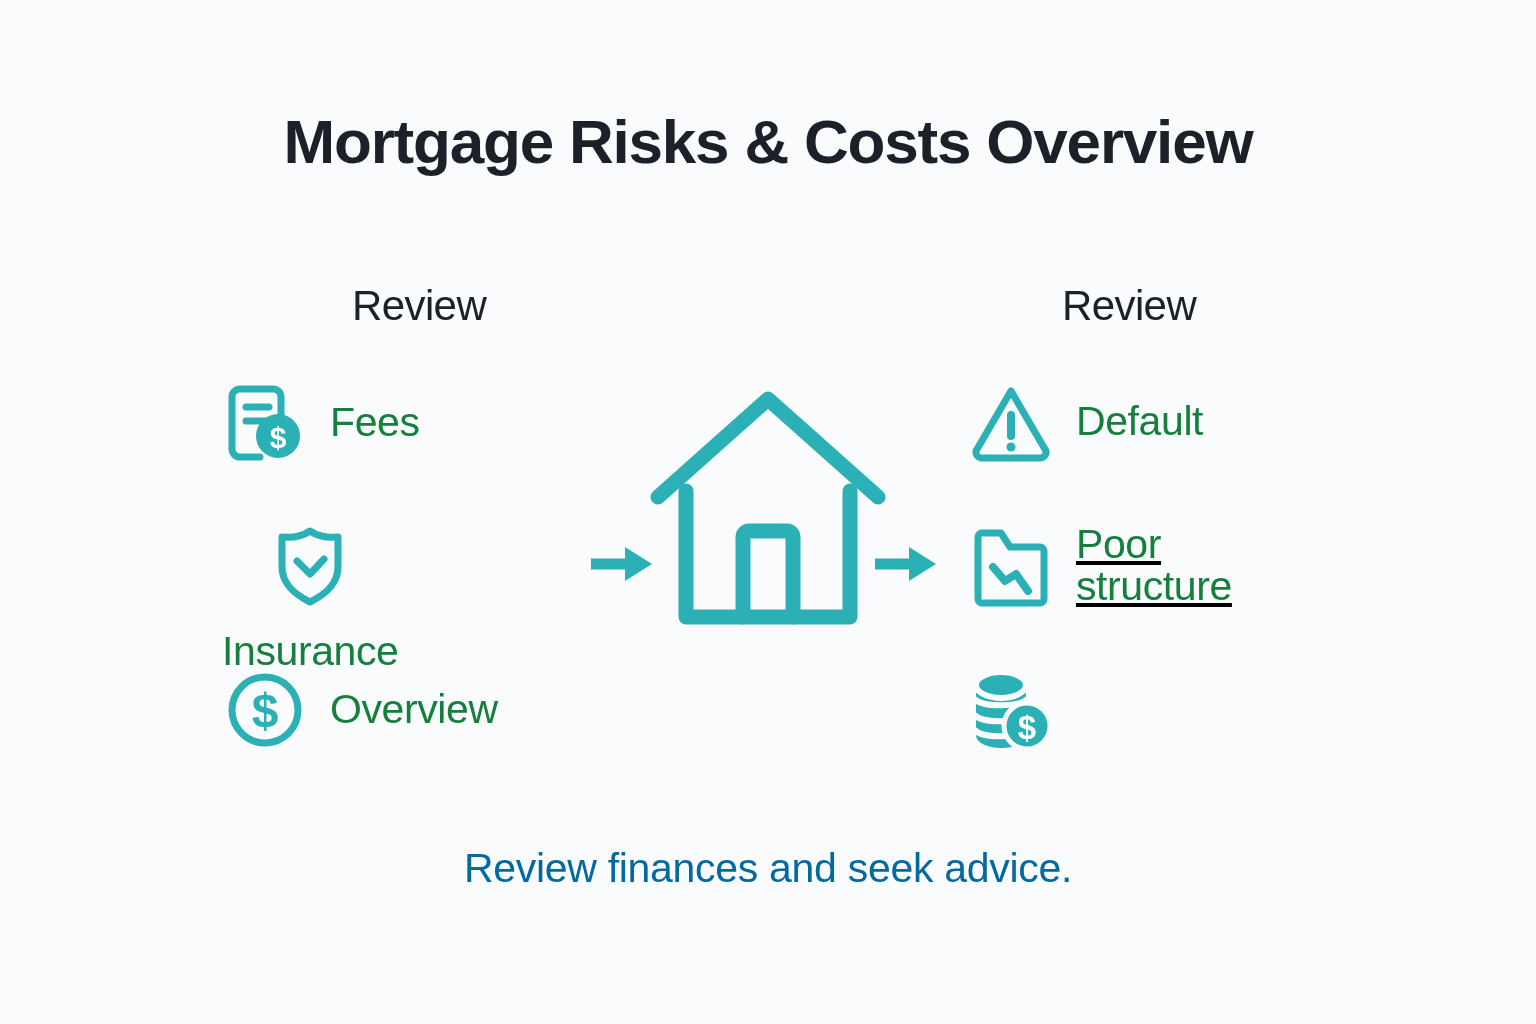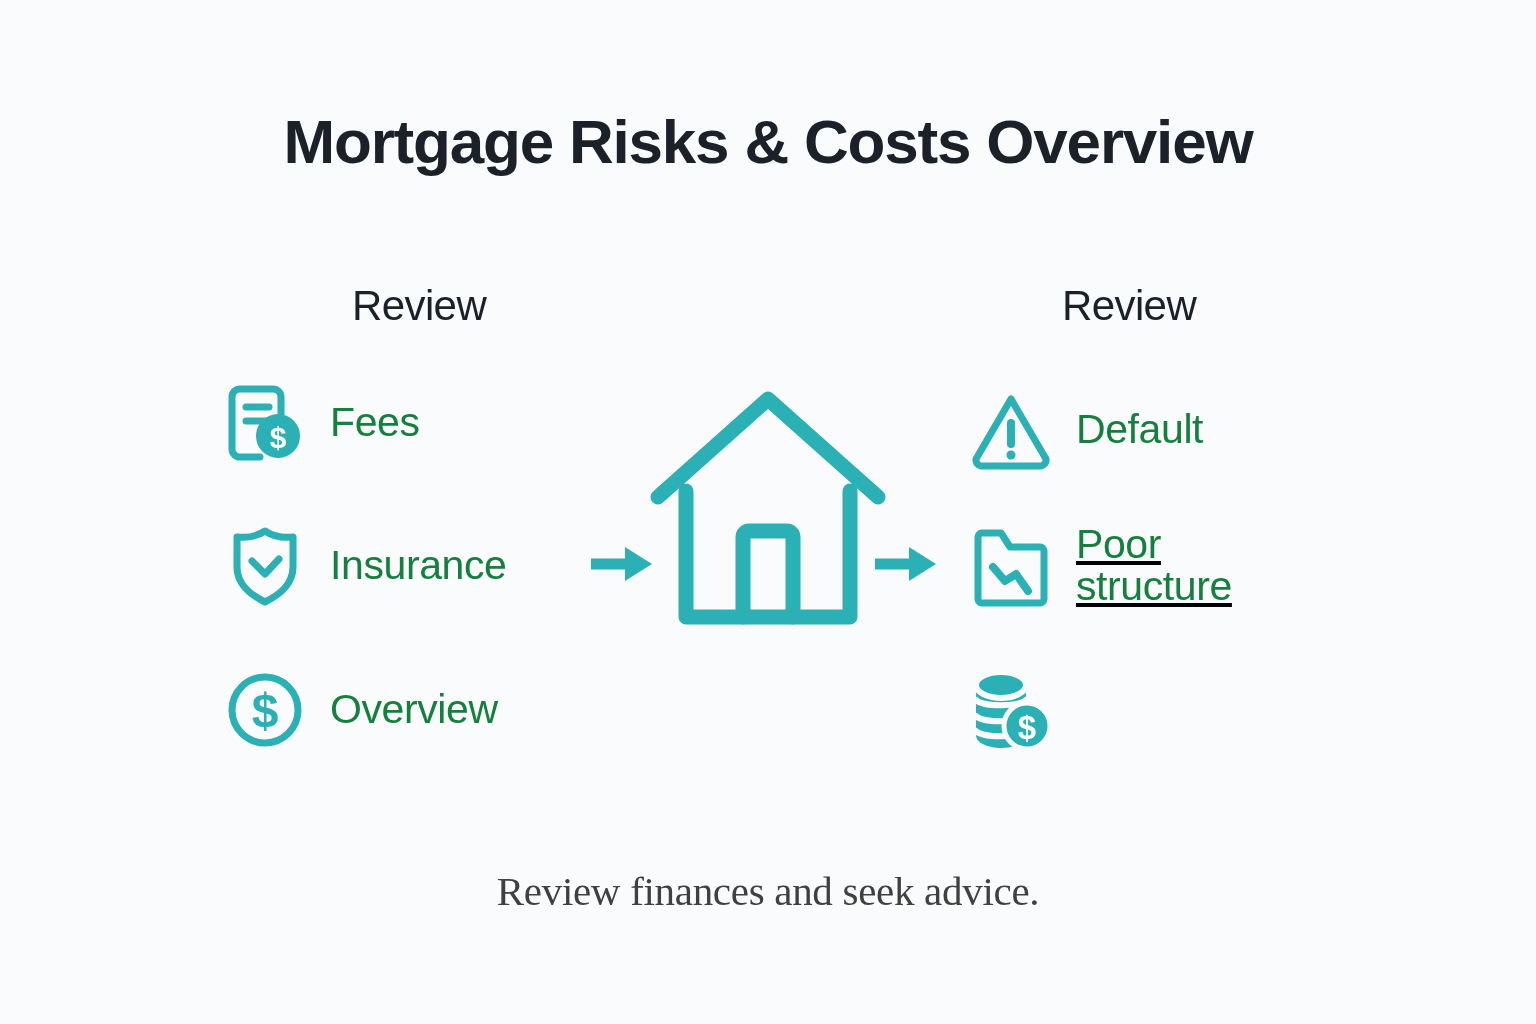--- a/index.html
+++ b/index.html
@@ -64,25 +64,25 @@
     font-size: 41px;
     font-weight: 400;
     color: #15803d;
     line-height: 1.02;
     letter-spacing: -0.4px;
     white-space: pre-line;
   }
 
   
   .row-l1 { left: 222px; top: 380px; }
-  .row-l2 { left: 222px; top: 523px; }
+  .row-l2 { left: 222px; top: 523px; flex-direction: column; }
   .row-l3 { left: 222px; top: 667px; }
 
   
-  .row-r1 { left: 968px; top: 387px; }
+  .row-r1 { left: 968px; top: 379px; }
   .row-r2 { left: 968px; top: 523px; text-decoration: underline; }
   .row-r3 { left: 968px; top: 667px; }
 
   
   .house {
     position: absolute;
     left: 640px;
     top: 385px;
     width: 256px;
     height: 248px;
@@ -93,30 +93,29 @@
     position: absolute;
     width: 66px;
     height: 44px;
   }
   .arrow-left  { left: 589px; top: 542px; }
   .arrow-right { left: 873px; top: 542px; }
 
   
   .footer {
     position: absolute;
-    top: 871px;
+    top: 848px;
     left: 0;
     width: 1536px;
     text-align: center;
     font-size: 41px;
     font-weight: 400;
-    color: #404040;
+    color: #0369a1;
     letter-spacing: -0.3px;
     line-height: 1;
-    font-family: Liberation Serif, serif;
   }
 </style>
 </head>
 <body>
 
 <div class="canvas">
 
   <div class="title">Mortgage Risks &amp; Costs Overview</div>
 
   <div class="col-heading heading-costs">Review</div>

